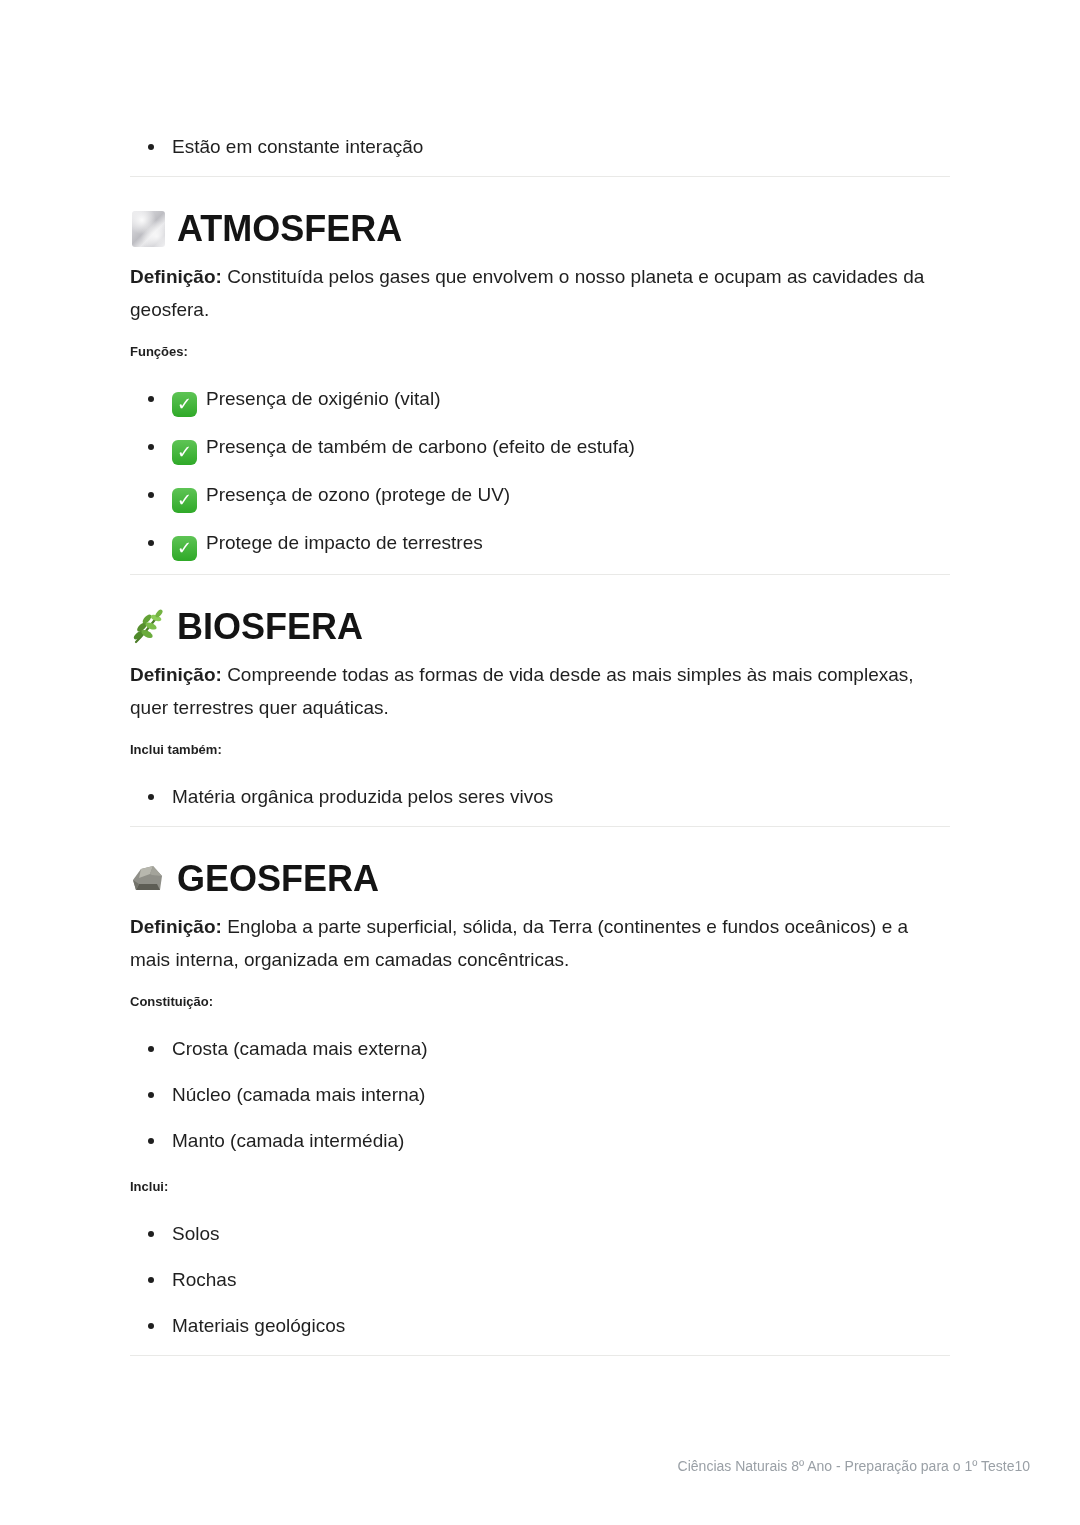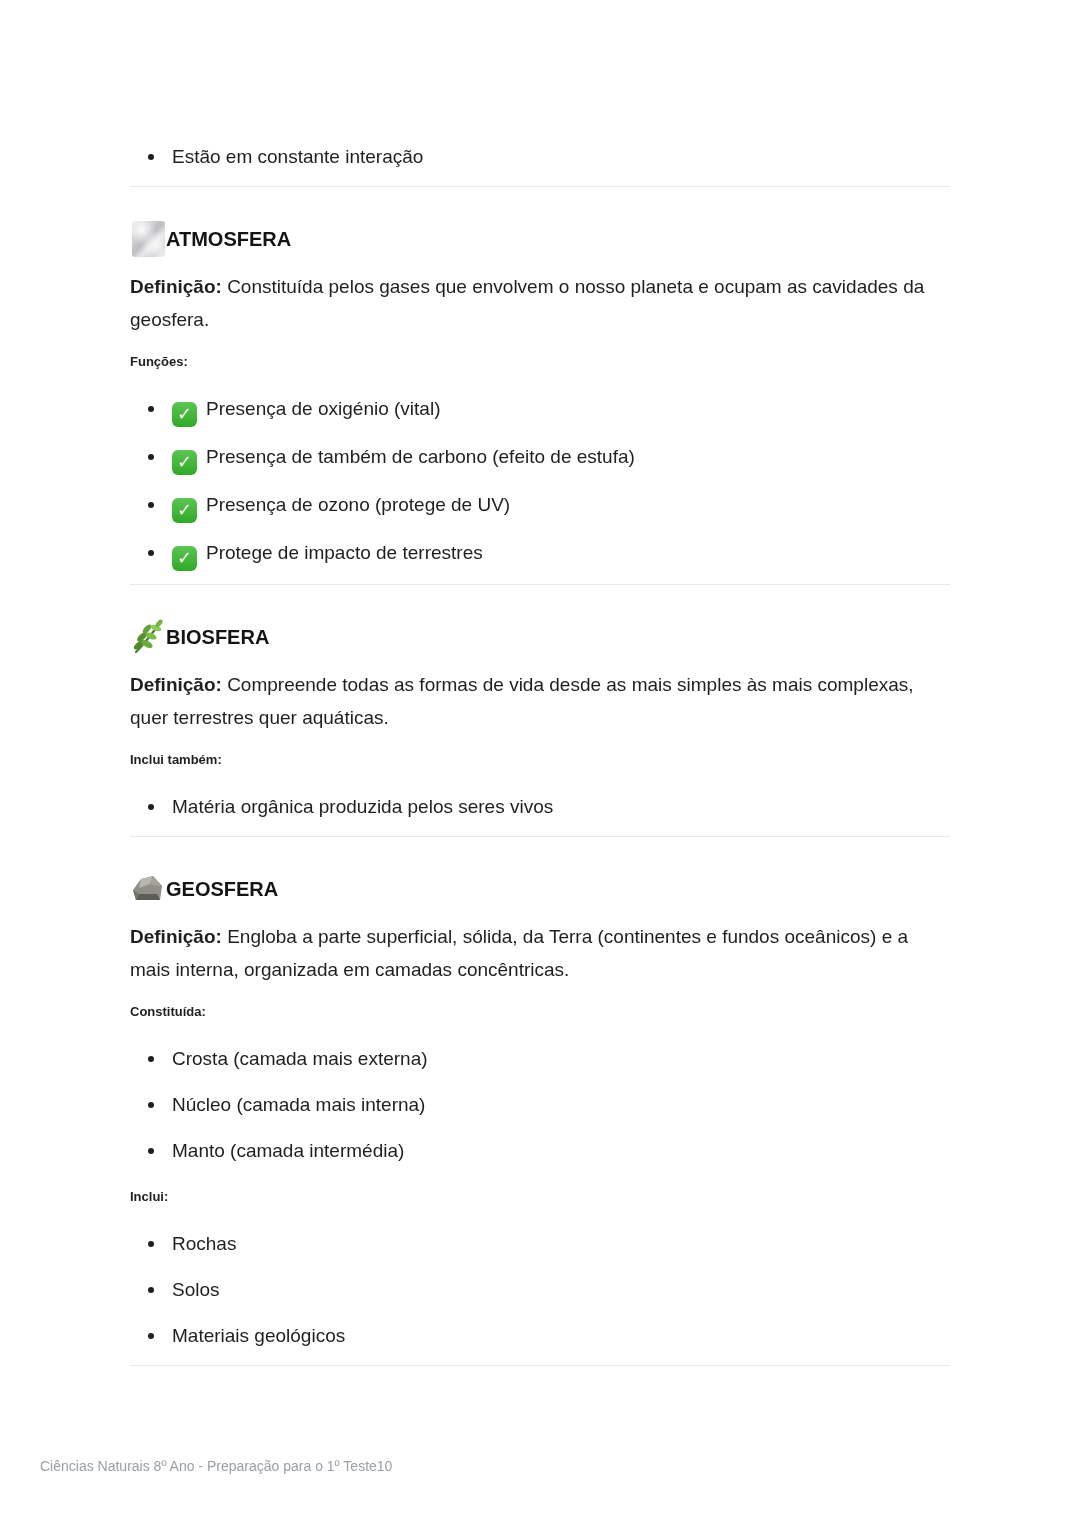--- a/index.html
+++ b/index.html
@@ -5,21 +5,21 @@
   * { margin: 0; padding: 0; box-sizing: border-box; }
   html, body { background: #ffffff; }
   body {
     width: 1080px; height: 1525px;
     position: relative; overflow: hidden;
     font-family: "Liberation Sans", "DejaVu Sans", sans-serif;
     color: #1f1f1f;
   }
   .content {
     position: absolute;
-    left: 130px; top: 140px;
+    left: 130px; top: 130px;
     width: 820px;
   }
   
   ul.blist { list-style: none; }
   ul.blist li {
     position: relative;
     padding-left: 42px;
     font-size: 19px;
     line-height: 33px;
     margin-bottom: 13px;
@@ -33,21 +33,22 @@
     background: #1f1f1f;
   }
   hr.divider {
     border: none;
     border-top: 1px solid #e9e9e7;
     margin: 1px 0 34px 0;
   }
   h2.section-heading {
     display: flex;
     align-items: center;
-    font-size: 20px;
+    gap: 11px;
+    font-size: 36px;
     font-weight: 700;
     color: #141414;
     line-height: 36px;
     height: 36px;
   }
   p.def {
     margin: 13px 0 9px 0;
     font-size: 19px;
     line-height: 33px;
   }
@@ -77,23 +78,23 @@
     border-radius: 6px;
     background: linear-gradient(180deg, #5ec455 0%, #2fa928 100%);
     color: #ffffff;
     font-size: 18px;
     font-weight: 700;
     vertical-align: -5px;
     margin-right: 9px;
   }
   .footer {
     position: absolute;
-    left: 40px; right: 50px; top: 1456px;
+    left: 50px; right: 50px; top: 1456px;
     display: flex;
-    justify-content: flex-start;
+    justify-content: flex-end;
     align-items: center;
     font-size: 14px;
     line-height: 20px;
     color: #9aa0a6;
   }
 </style>
 </head>
 <body>
 
 <div class="content">
@@ -150,30 +151,30 @@
         <polygon points="6,29 3,19 11,8 23,5 32,15 30,29" fill="#8f8f88"></polygon>
         <polygon points="11,8 23,5 20,13 9,17" fill="#b7b7ae"></polygon>
         <polygon points="23,5 32,15 22,14 20,13" fill="#a3a39a"></polygon>
         <polygon points="6,29 30,29 27,23 9,23" fill="#5d5d55"></polygon>
         <polygon points="3,19 9,23 6,29" fill="#73736b"></polygon>
       </svg>
     </span>
     <span>GEOSFERA</span>
   </h2>
   <p class="def"><strong>Definição:</strong> <span>Engloba a parte superficial, sólida, da Terra (continentes e fundos oceânicos) e a mais interna, organizada em camadas concêntricas.</span></p>
-  <p class="label">Constituída:</p>
+  <p class="label">Constituição:</p>
   <ul class="blist">
     <li><span>Crosta (camada mais externa)</span></li>
     <li><span>Núcleo (camada mais interna)</span></li>
     <li><span>Manto (camada intermédia)</span></li>
   </ul>
   <p class="label tight">Inclui:</p>
   <ul class="blist">
+    <li><span>Solos</span></li>
     <li><span>Rochas</span></li>
-    <li><span>Solos</span></li>
     <li><span>Materiais geológicos</span></li>
   </ul>
 
   <hr class="divider">
 
 </div>
 
 <div class="footer">
   <span>Ciências Naturais 8º Ano - Preparação para o 1º Teste</span>
   <span>10</span>

